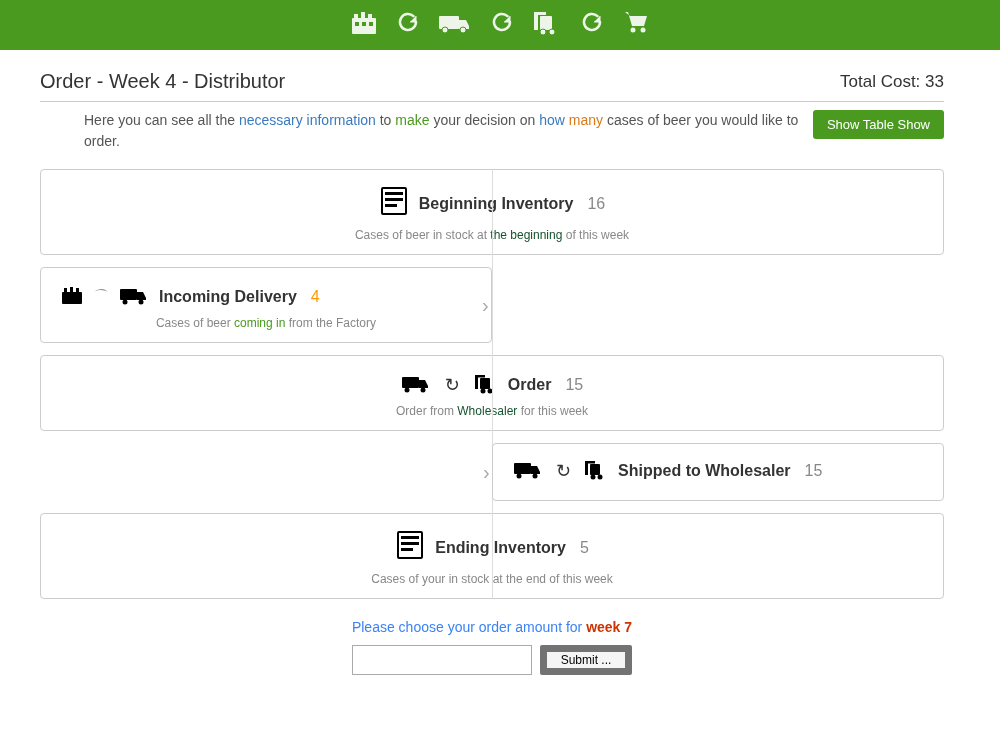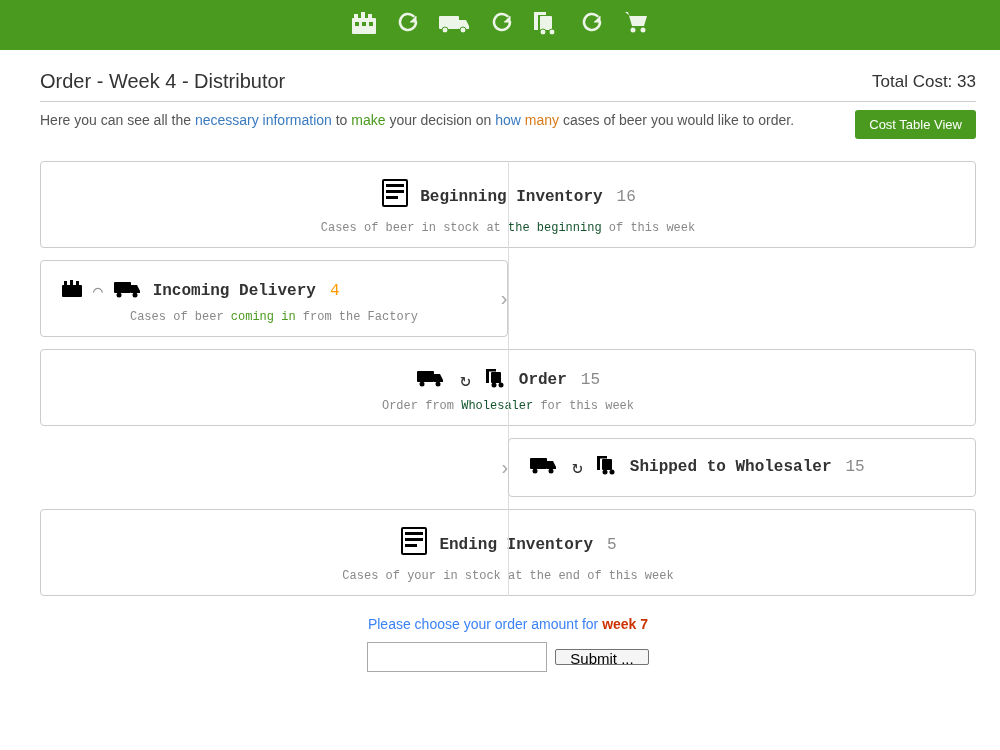--- a/index.html
+++ b/index.html
@@ -21,21 +21,21 @@
       gap: 18px;
     }
     .top-bar .nav-icon {
       color: white;
       font-size: 22px;
       opacity: 0.9;
     }
 
     
     .main {
-      padding: 20px 24px 40px 40px;
+      padding: 20px 56px 40px 40px;
     }
 
     .page-header {
       display: flex;
       justify-content: space-between;
       align-items: center;
       margin-bottom: 4px;
     }
     .page-title {
       font-size: 20px;
@@ -51,20 +51,21 @@
       border: none;
       border-top: 1px solid #ccc;
       margin: 8px 0;
     }
 
     .info-text {
       font-size: 14px;
       color: #555;
       margin-bottom: 12px;
       line-height: 1.5;
+      margin-left: 44px;
     }
     .info-text .highlight-blue { color: #3a7abf; }
     .info-text .highlight-green { color: #4a9a1f; }
     .info-text .highlight-orange { color: #d97b1a; }
 
     .show-table-btn {
       float: right;
       background: #4a9a1f;
       color: white;
       border: none;
@@ -72,22 +73,21 @@
       font-size: 13px;
       cursor: pointer;
       border-radius: 3px;
     }
 
     .clearfix::after { content: ''; display: table; clear: both; }
 
     
     .flow-container {
       position: relative;
-      margin-top: 18px;
-      font-family: Liberation Mono, monospace;
+      margin-top: 5px;
     }
 
     
     .card {
       border: 1px solid #ccc;
       border-radius: 4px;
       background: #fff;
       padding: 16px 20px 12px 20px;
       margin-bottom: 12px;
     }
@@ -177,25 +177,25 @@
       margin-top: 10px;
     }
     .order-input {
       width: 180px;
       height: 30px;
       border: 1px solid #aaa;
       padding: 4px 8px;
       font-size: 14px;
     }
     .submit-btn {
-      height: 16px;
+      height: 30px;
       padding: 0 14px;
-      border: 1px solid #737373;
+      border: 7px solid #737373;
       background: #f5f5f5;
-      font-size: 15px;
+      font-size: 12px;
       cursor: pointer;
       border-radius: 2px;
     }
   </style>
 </head>
 <body>
 
 <div class="top-bar">
 
   <span class="nav-icon">
@@ -265,21 +265,21 @@
     <h1 class="page-title">Order - Week 4 - Distributor</h1>
     <span class="total-cost">
       <span>Total Cost:</span>
       <span>33</span>
     </span>
   </div>
 
   <hr class="divider">
 
   <div class="clearfix">
-    <button class="show-table-btn">Cost Table View</button>
+    <button class="show-table-btn">Show Table Show</button>
     <p class="info-text">
       Here you can see all the <span class="highlight-blue">necessary information</span> to <span class="highlight-green">make</span> your decision on <span class="highlight-blue">how</span> <span class="highlight-orange">many</span> cases of beer you would like to order.
     </p>
   </div>
 
   <div class="flow-container">
     <div class="center-line"></div>
 
     <div class="card">
       <div class="card-title-row" style="justify-content: center;">

